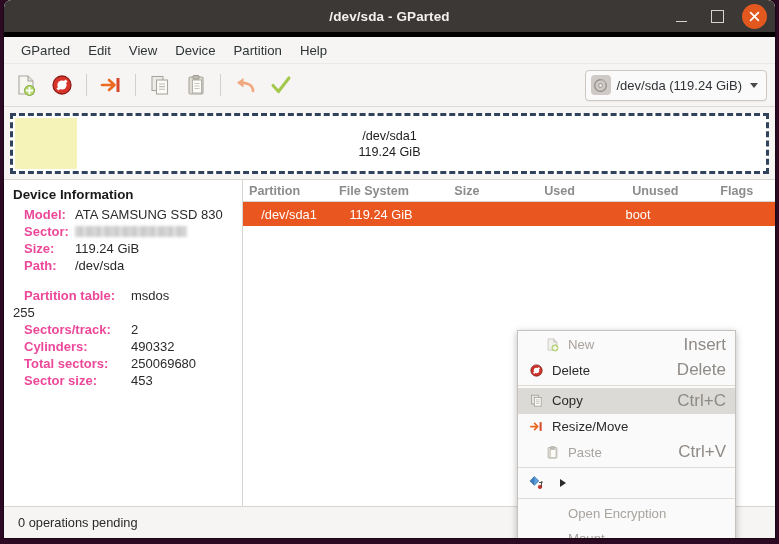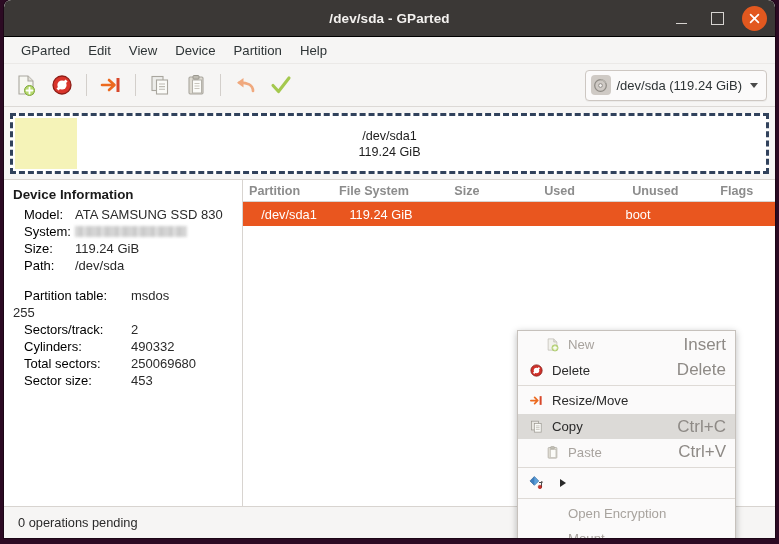--- a/index.html
+++ b/index.html
@@ -28,21 +28,21 @@
   
   .titlebar {
     height: 37px;
     background: linear-gradient(to bottom, #403d3a, #38353200 0), #3b3836;
     background: #3b3836;
     border-radius: 7px 7px 0 0;
     display: flex;
     align-items: center;
     position: relative;
     flex: 0 0 37px;
-    border-bottom: 1px solid #000000;
+    border-bottom: 5px solid #000000;
   }
   .titlebar-title {
     position: absolute;
     left: 0; right: 0;
     text-align: center;
     color: #f3f1ef;
     font-size: 13.5px;
     font-weight: bold;
     letter-spacing: .1px;
   }
@@ -207,21 +207,21 @@
     font-size: 13.4px;
     font-weight: bold;
     margin-bottom: 4px;
     color: #1b1b1b;
   }
   .kv {
     display: flex;
     line-height: 17px;
     font-size: 13px;
   }
-  .kv .k { font-weight: normal; color: #000000; padding-left: 11px; }
+  .kv .k { font-weight: bold; color: #ec4899; padding-left: 11px; }
   .kv .v { color: #2a2a2a; }
   .kv.g1 .k { width: 62px; }
   .kv.g2 .k { width: 118px; }
   .blurred {
     display: inline-block;
     width: 112px; height: 11px;
     margin-top: 3px;
     background:
       repeating-linear-gradient(90deg,
         #c9c9c9 0px, #d9d9d9 3px, #bdbdbd 6px, #e4e4e4 9px,
@@ -446,21 +446,21 @@
   <div class="body">
 
     <div class="devinfo">
       <h3>Device Information</h3>
 
       <div class="kv g1">
         <span class="k">Model:</span>
         <span class="v">ATA SAMSUNG SSD 830</span>
       </div>
       <div class="kv g1">
-        <span class="k">System:</span>
+        <span class="k">Sector:</span>
         <span class="blurred"></span>
       </div>
       <div class="kv g1">
         <span class="k">Size:</span>
         <span class="v">119.24 GiB</span>
       </div>
       <div class="kv g1">
         <span class="k">Path:</span>
         <span class="v">/dev/sda</span>
       </div>
@@ -533,41 +533,41 @@
             <circle cx="12" cy="12" r="4.4" fill="#ffffff"></circle>
             <rect x="5.4" y="10.7" width="13.2" height="2.7" fill="#ffffff" transform="rotate(-45 12 12)"></rect>
           </svg>
         </span>
         <span class="lbl">Delete</span>
         <span class="accel">Delete</span>
       </div>
 
       <div class="cisep"></div>
 
-      <div class="ci">
-        <span class="ico">
-          <svg width="15" height="15" viewBox="0 0 24 24">
-            <path d="M3 12 h10 M9 7 l5 5 -5 5" fill="none" stroke="#ec6a1f" stroke-width="2.8" stroke-linecap="round" stroke-linejoin="round"></path>
-            <rect x="17" y="5" width="3.2" height="14" fill="#d7472a"></rect>
-          </svg>
-        </span>
-        <span class="lbl">Resize/Move</span>
-        <span class="accel"></span>
-      </div>
-
       <div class="ci hover">
         <span class="ico">
           <svg width="15" height="15" viewBox="0 0 24 24">
             <rect x="4" y="3.5" width="11" height="14" fill="#e9e7e2" stroke="#9d9a93" stroke-width="1.2"></rect>
             <rect x="8.5" y="7" width="11" height="14" fill="#fbfbf8" stroke="#9d9a93" stroke-width="1.2"></rect>
             <path d="M11 11 h6 M11 13.8 h6 M11 16.6 h6" stroke="#b9b6ae" stroke-width="1.2"></path>
           </svg>
         </span>
         <span class="lbl">Copy</span>
         <span class="accel">Ctrl+C</span>
+      </div>
+
+      <div class="ci">
+        <span class="ico">
+          <svg width="15" height="15" viewBox="0 0 24 24">
+            <path d="M3 12 h10 M9 7 l5 5 -5 5" fill="none" stroke="#ec6a1f" stroke-width="2.8" stroke-linecap="round" stroke-linejoin="round"></path>
+            <rect x="17" y="5" width="3.2" height="14" fill="#d7472a"></rect>
+          </svg>
+        </span>
+        <span class="lbl">Resize/Move</span>
+        <span class="accel"></span>
       </div>
 
       <div class="ci disabled">
         <span class="ico">
           <svg width="15" height="15" viewBox="0 0 24 24">
             <rect x="5" y="4" width="14" height="17" rx="1.2" fill="#dedbd2" stroke="#b0ada5" stroke-width="1.2"></rect>
             <rect x="8.5" y="7" width="9" height="13" fill="#fbfbf8" stroke="#bcb9b1" stroke-width="1"></rect>
             <rect x="9" y="2.5" width="6" height="3.6" rx="1" fill="#c4c1b8" stroke="#a6a39a" stroke-width="1"></rect>
           </svg>
         </span>

